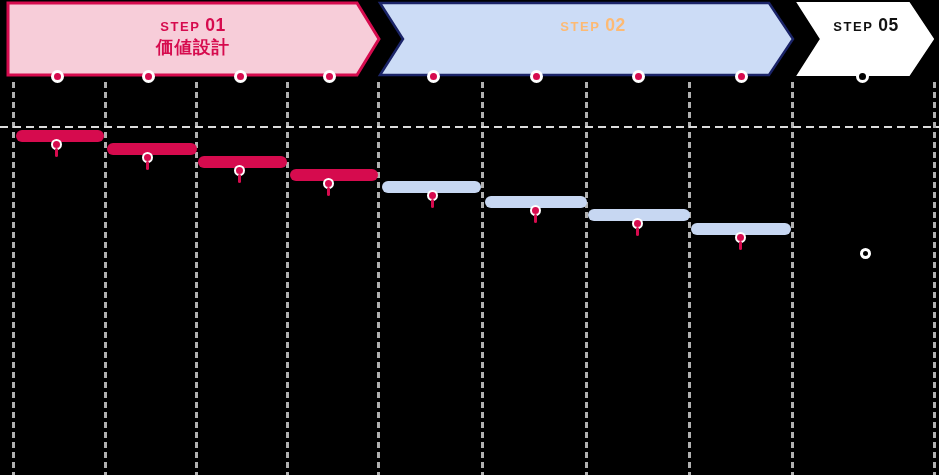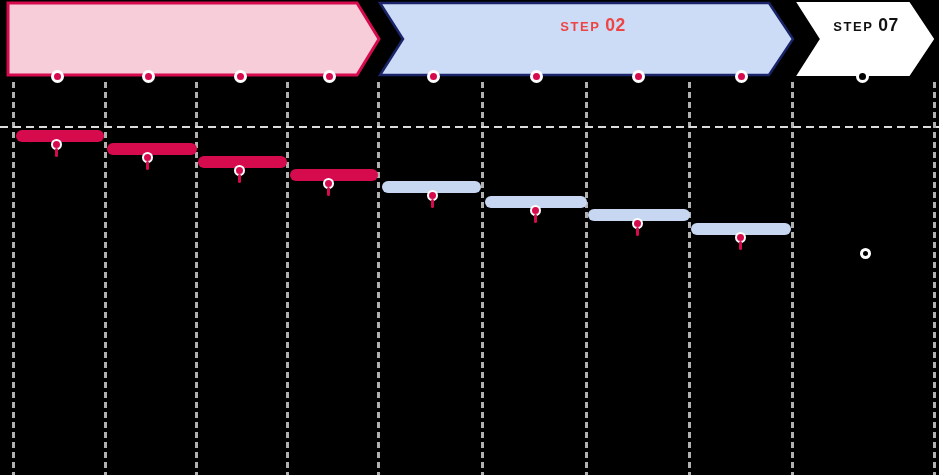--- a/index.html
+++ b/index.html
@@ -33,28 +33,30 @@
 
 <div class="stage">
 
   <svg class="arrows" width="939" height="80">
     <polygon points="8,3 357,3 379,39 357,75 8,75" stroke-width="3" fill="#f7cdd9" stroke="#d60b4e"></polygon>
     <polygon points="380,3 769,3 793,39 769,75 380,75 403,39" stroke-width="2.5" fill="#ccdcf6" stroke="#1b2468"></polygon>
     <polygon points="798,3 909,3 933,39 909,75 798,75 821,39" stroke-width="2" fill="#ffffff" stroke="#ffffff"></polygon>
   </svg>
 
   <div class="step-label" style="left: 53px; width: 280px; color: rgb(214, 11, 78);">
+    <div class="step-line1"><span>STEP</span> <span class="step-num">01</span></div>
+    <div class="step-line2">価値設計</div>
   </div>
 
-  <div class="step-label" style="left: 448px; width: 290px; color: #ef4444;">
+  <div class="step-label" style="left: 448px; width: 290px; color: #fdba74;">
     <div class="step-line1"><span>STEP</span> <span class="step-num">02</span></div>
   </div>
 
   <div class="step-label" style="left: 796px; width: 140px; color: rgb(17, 17, 17);">
-    <div class="step-line1"><span>STEP</span> <span class="step-num">07</span></div>
+    <div class="step-line1"><span>STEP</span> <span class="step-num">05</span></div>
   </div>
 
   <div id="layer-grid">
       <div class="vline" style="left: 11.5px; top: 82px;"></div>
       <div class="vline" style="left: 103.5px; top: 82px;"></div>
       <div class="vline" style="left: 194.5px; top: 82px;"></div>
       <div class="vline" style="left: 285.5px; top: 82px;"></div>
       <div class="vline" style="left: 376.5px; top: 82px;"></div>
       <div class="vline" style="left: 480.5px; top: 82px;"></div>
       <div class="vline" style="left: 584.5px; top: 82px;"></div>

